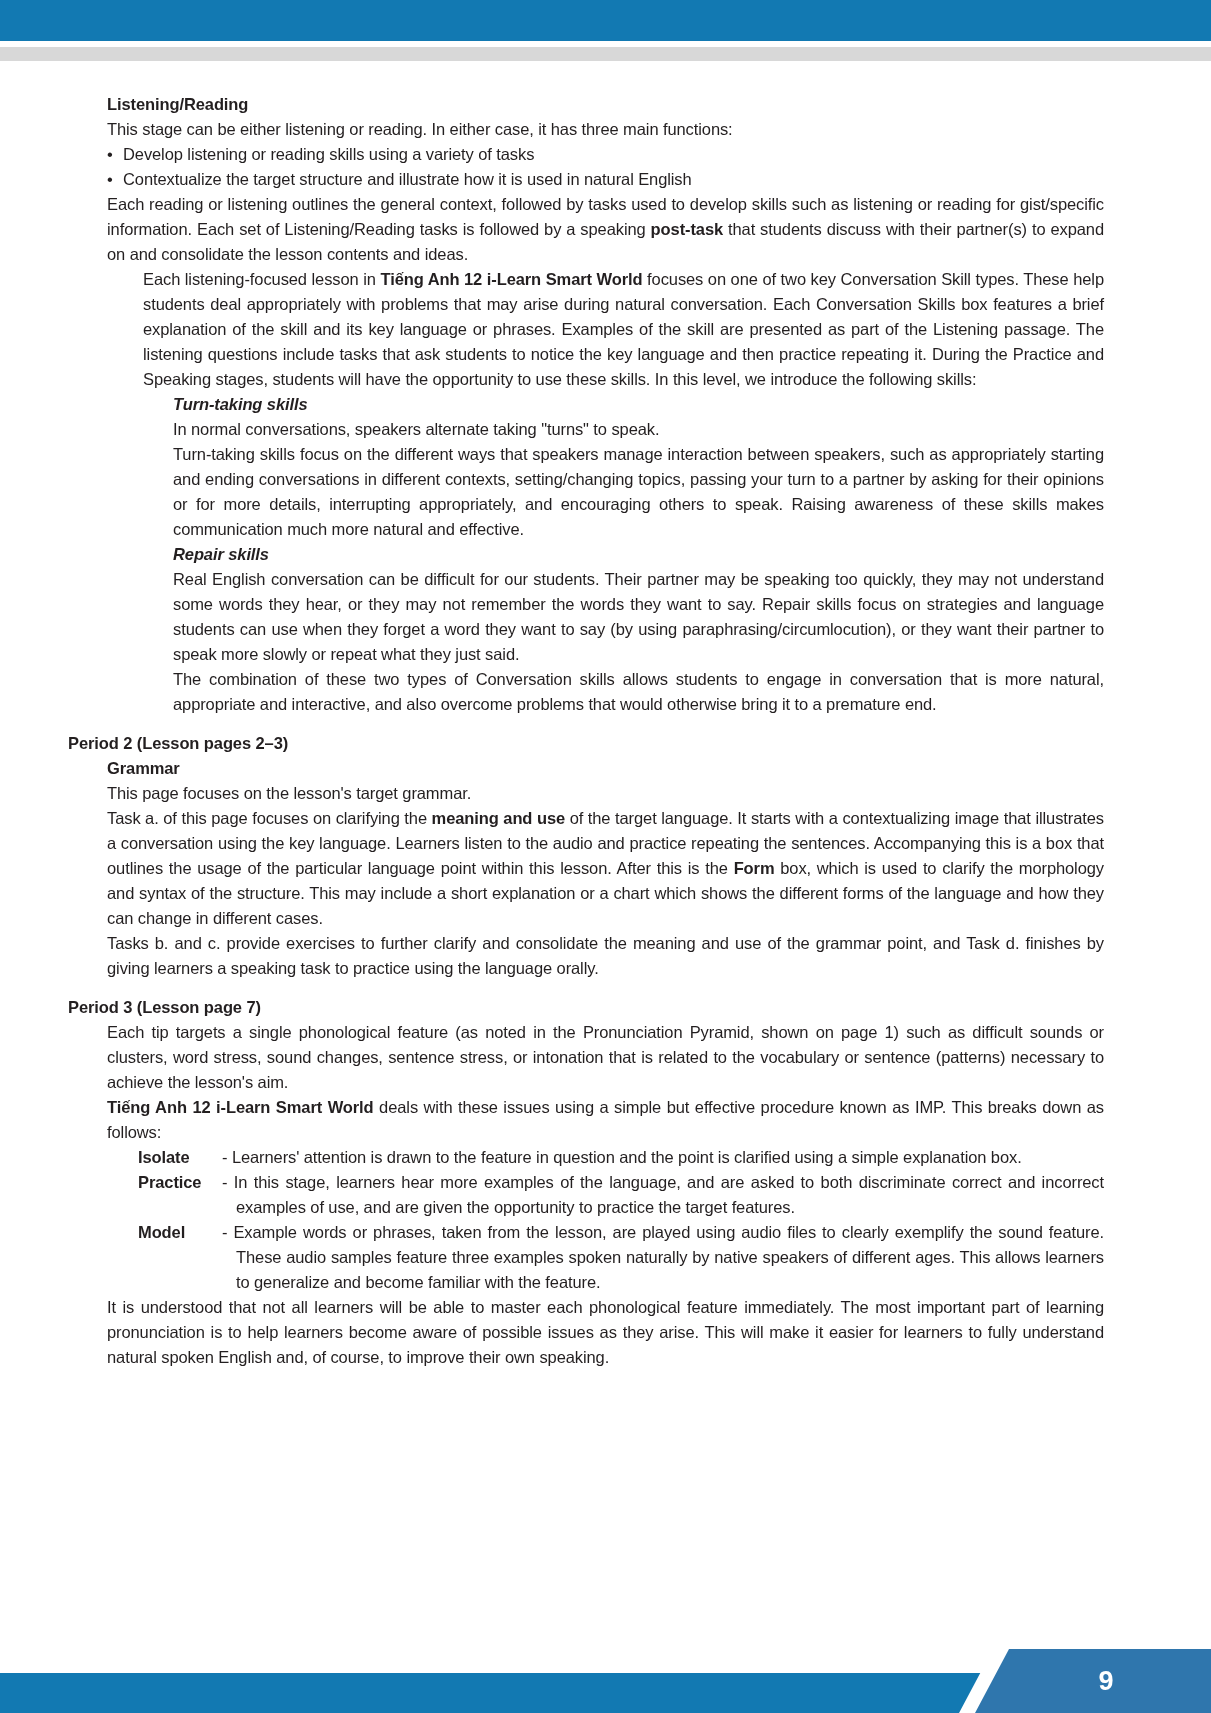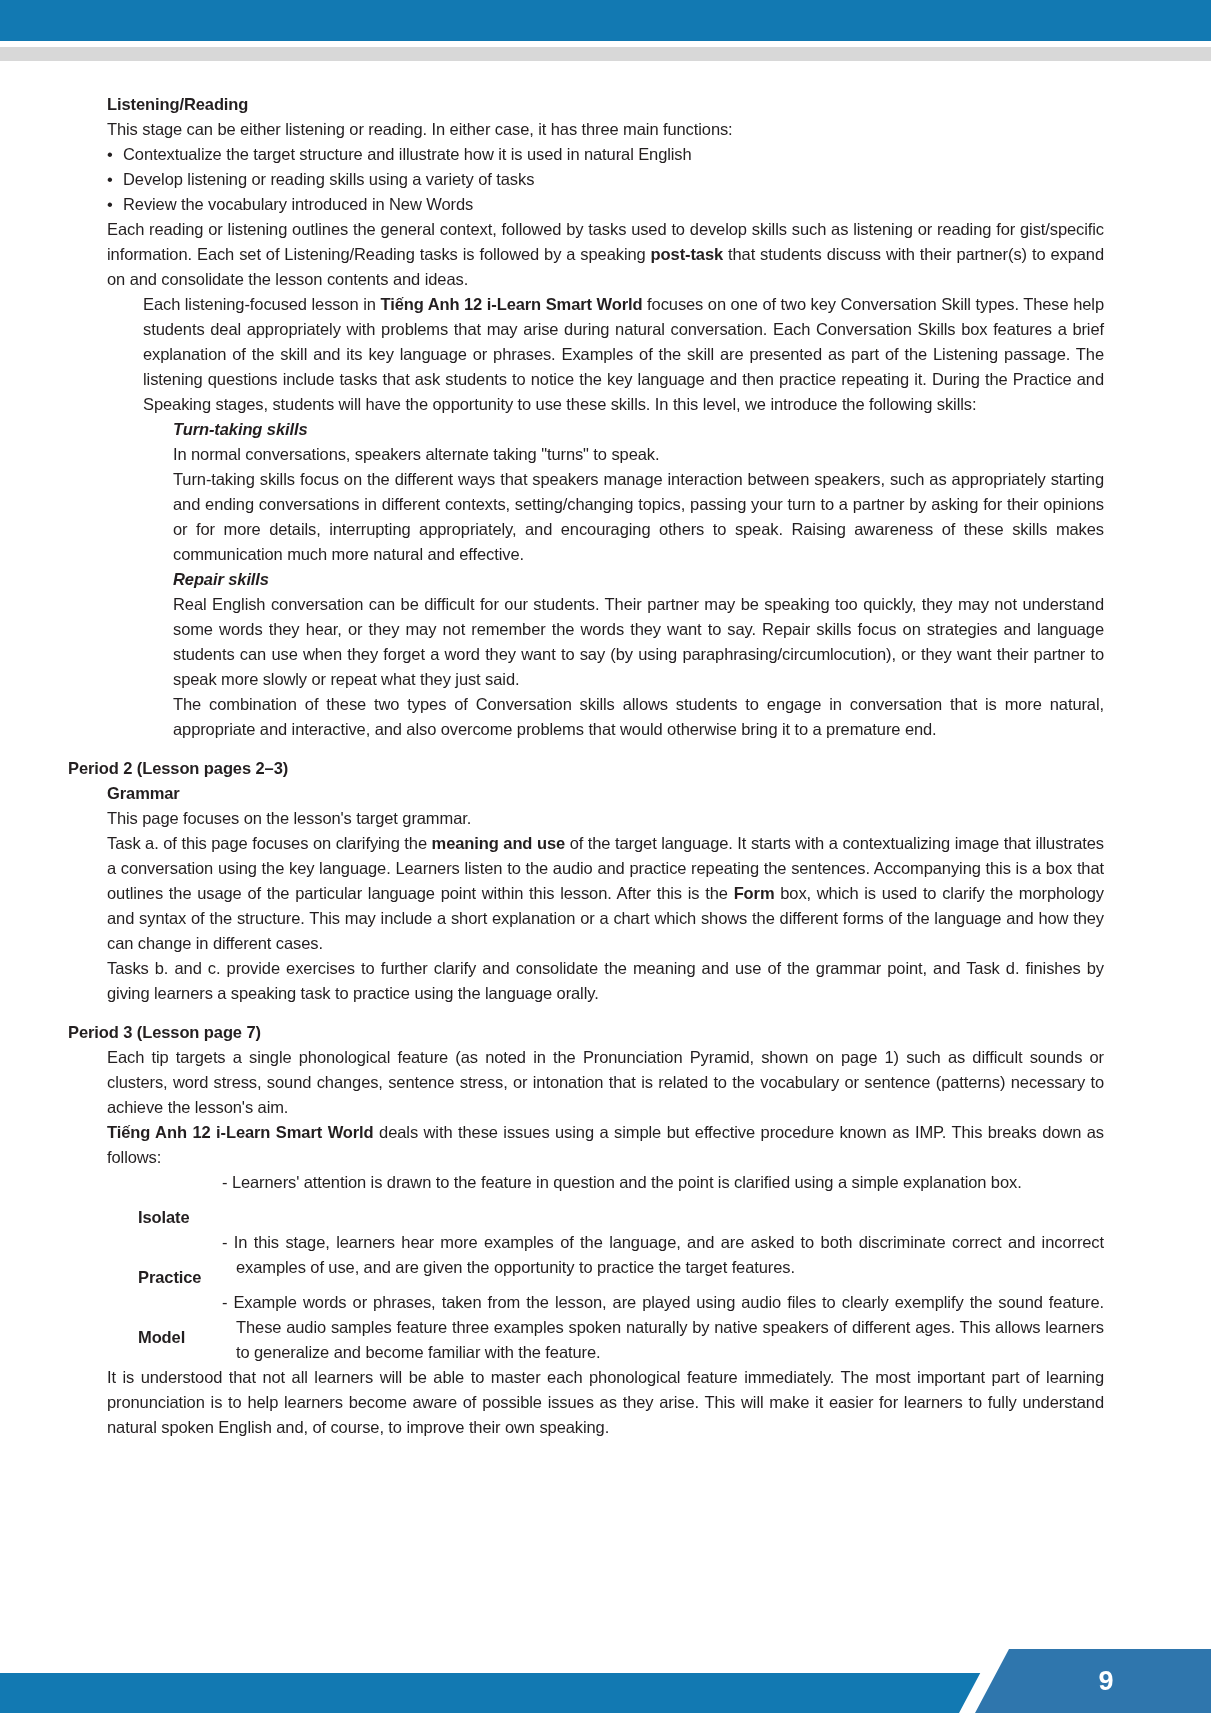--- a/index.html
+++ b/index.html
@@ -36,21 +36,21 @@
   .content p { text-align: justify; }
   .heading { font-weight: bold; text-align: left; }
   .heading-italic { font-weight: bold; font-style: italic; text-align: left !important; }
   .i1 { margin-left: 39px; }
   .i2 { margin-left: 75px; }
   .i3 { margin-left: 105px; }
   .section-gap { margin-top: 14px; }
   .bullet-line { text-align: left !important; }
   .bullet-marker { display: inline-block; width: 16px; }
   .imp-row { display: flex; margin-left: 70px; }
-  .imp-term { width: 84px; flex-shrink: 0; font-weight: bold; margin-top: 35px; }
+  .imp-term { width: 84px; flex-shrink: 0; font-weight: bold; }
   .imp-def { flex: 1; padding-left: 14px; text-indent: -14px; text-align: justify; }
   .footer-strip {
     position: absolute; left: 0; bottom: 0;
     width: 100%; height: 40px;
     background: #1279b2;
   }
   .page-num-wrap {
     position: absolute; right: 0; bottom: 0;
     width: 252px; height: 64px;
     background: #ffffff;
@@ -75,23 +75,22 @@
 <div class="page">
 
   <div class="top-bar"></div>
   <div class="top-gray-strip"></div>
 
   <div class="content">
 
     <section>
       <p class="heading i1">Listening/Reading</p>
       <p class="i1">This stage can be either listening or reading. In either case, it has three main functions:</p>
+      <p class="i1 bullet-line"><span class="bullet-marker">•</span><span>Develop listening or reading skills using a variety of tasks</span></p>
       <p class="i1 bullet-line"><span class="bullet-marker">•</span><span>Contextualize the target structure and illustrate how it is used in natural English</span></p>
-      <p class="i1 bullet-line"><span class="bullet-marker">•</span><span>Develop listening or reading skills using a variety of tasks</span></p>
-      <p class="i1 bullet-line"><span class="bullet-marker">•</span><span>Review the vocabulary introduced in New Words</span></p>
       <p class="i1"><span>Each reading or listening outlines the general context, followed by tasks used to develop skills such as listening or reading for gist/specific information. Each set of Listening/Reading tasks is followed by a speaking </span><span style="font-weight: bold;">post-task</span><span> that students discuss with their partner(s) to expand on and consolidate the lesson contents and ideas.</span></p>
     </section>
 
     <section>
       <p class="i2"><span>Each listening-focused lesson in </span><span style="font-weight: bold;">Tiếng Anh 12 i-Learn Smart World</span><span> focuses on one of two key Conversation Skill types. These help students deal appropriately with problems that may arise during natural conversation. Each Conversation Skills box features a brief explanation of the skill and its key language or phrases. Examples of the skill are presented as part of the Listening passage. The listening questions include tasks that ask students to notice the key language and then practice repeating it. During the Practice and Speaking stages, students will have the opportunity to use these skills. In this level, we introduce the following skills:</span></p>
 
       <p class="heading-italic i3">Turn-taking skills</p>
       <p class="i3">In normal conversations, speakers alternate taking "turns" to speak.</p>
       <p class="i3">Turn-taking skills focus on the different ways that speakers manage interaction between speakers, such as appropriately starting and ending conversations in different contexts, setting/changing topics, passing your turn to a partner by asking for their opinions or for more details, interrupting appropriately, and encouraging others to speak. Raising awareness of these skills makes communication much more natural and effective.</p>
 

